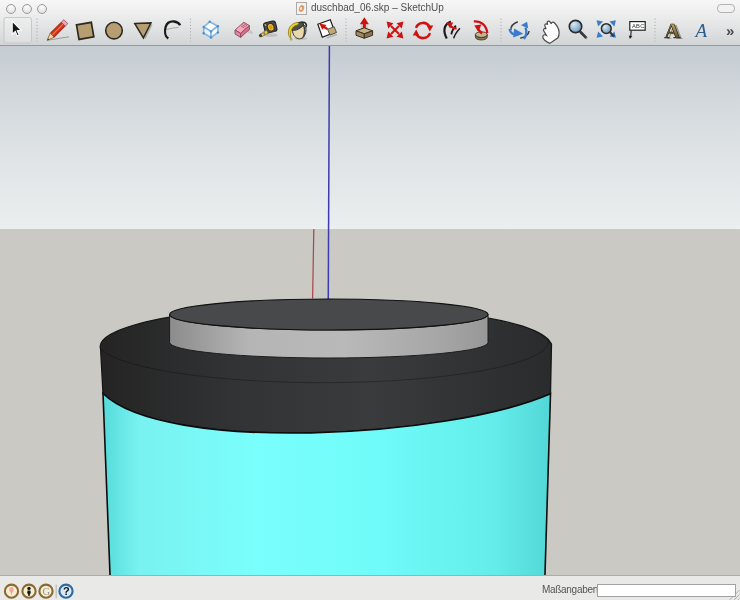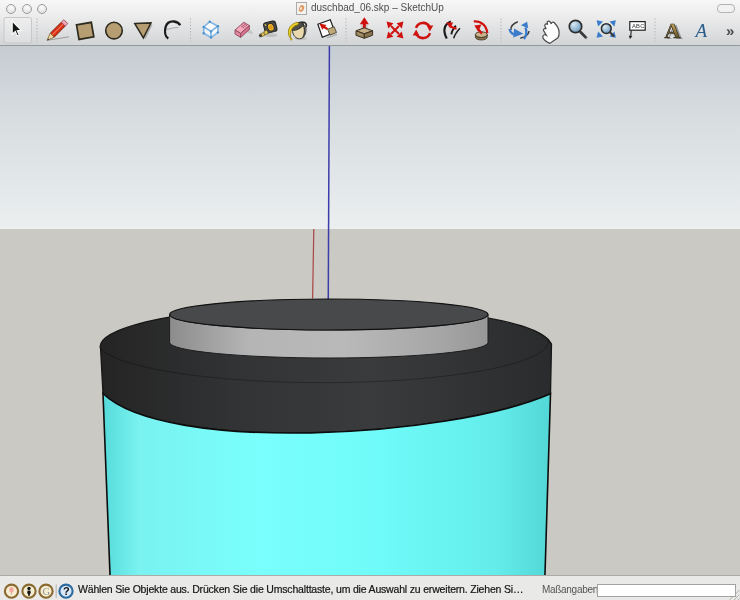--- a/index.html
+++ b/index.html
@@ -294,17 +294,16 @@
         <line x1="56.2" y1="8.5" x2="56.2" y2="22" stroke="#bcbcbc" stroke-width="1.2"></line>
         <circle cx="66" cy="15.2" r="6.6" fill="#d8e8f8" stroke="#2d6a9e" stroke-width="2.1"></circle>
         <text x="63" y="19.2" font-size="11" font-family="Liberation Sans" font-weight="bold" fill="#111">?</text>
       </g>
       <g stroke="#b0b0ac" stroke-width="1">
         <line x1="729" y1="24.5" x2="739.5" y2="14"></line>
         <line x1="733.5" y1="24.5" x2="739.5" y2="18.5"></line>
         <line x1="737.5" y1="24.5" x2="739.5" y2="22.5"></line>
       </g>
     </svg>
-    <div id="stext">Wählen Sie Objekte aus. Drücken Sie die Umschalttaste, um die Auswahl zu erweitern. Ziehen Si…</div>
     <div id="mlabel">Maßangaben</div>
     <div id="minput"></div>
   </div>
 </div>
 
 </body></html>

